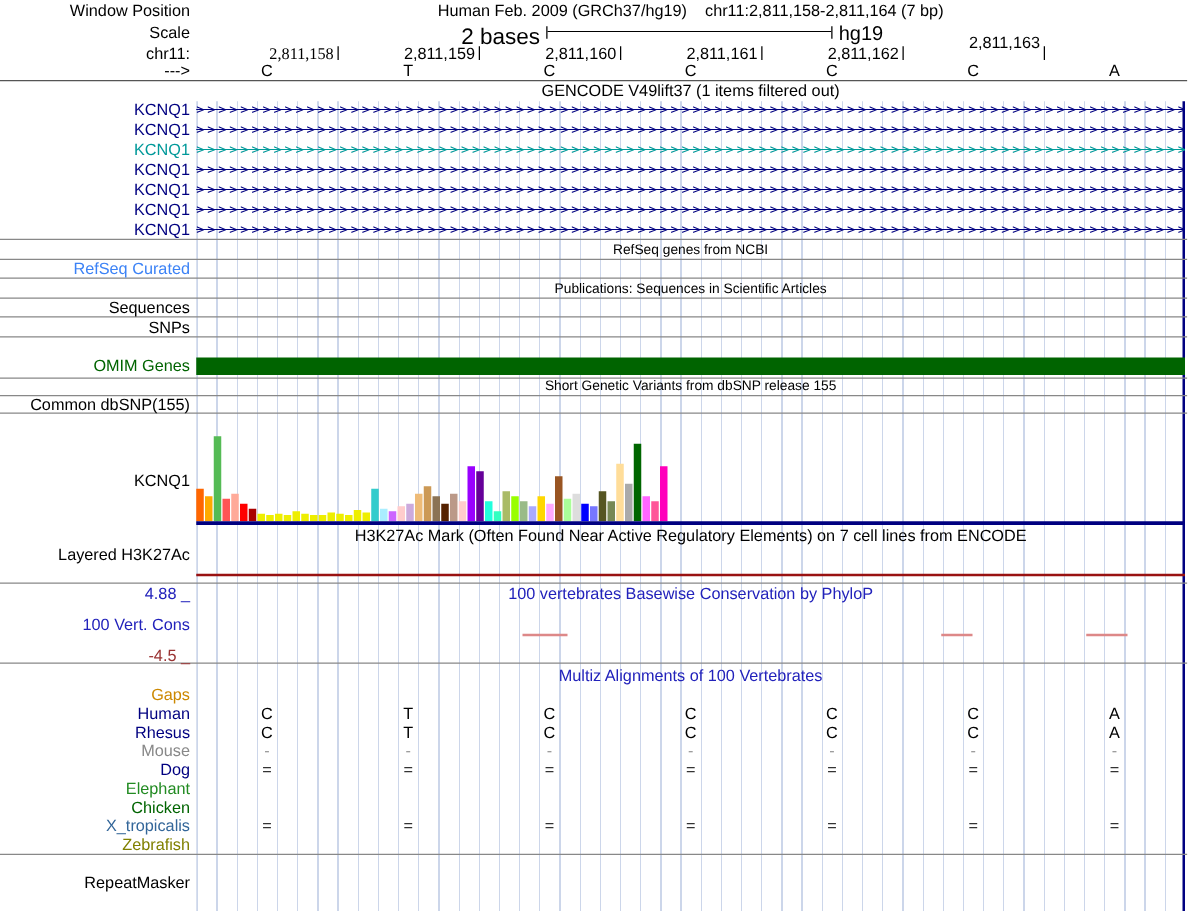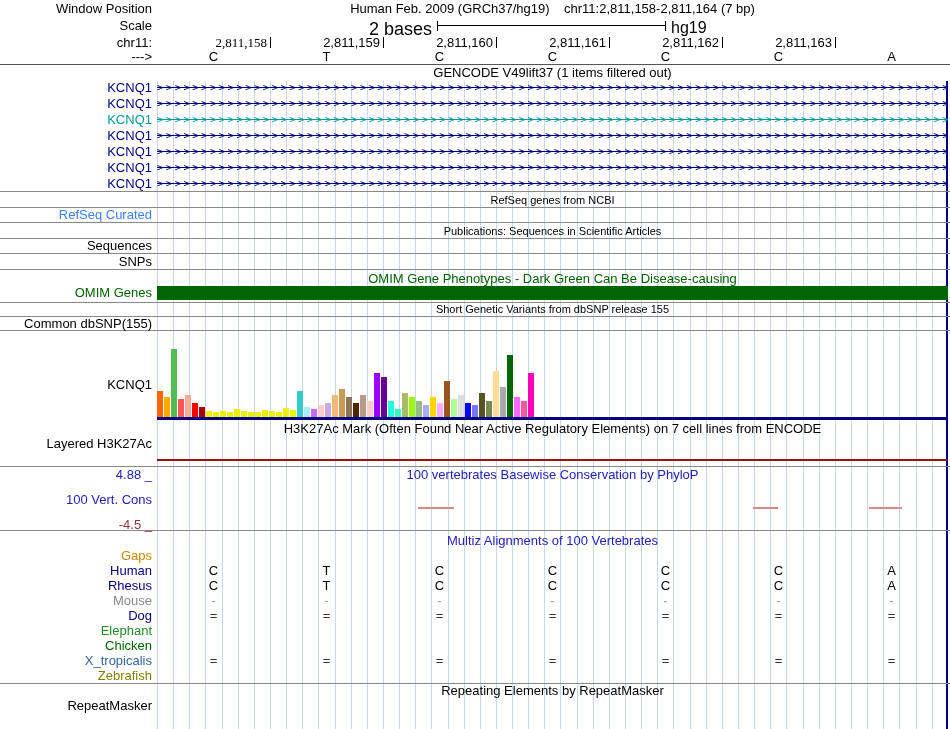--- a/index.html
+++ b/index.html
@@ -52,21 +52,21 @@
       <div class="ruler-num" style="left: 185px; top: 36px; width: 82px; font-family: Liberation Serif, serif;">2,811,158</div>
       <div class="tick" style="left: 270px; top: 37px;"></div>
       <div class="ruler-num" style="left: 298px; top: 36px; width: 82px;">2,811,159</div>
       <div class="tick" style="left: 383px; top: 37px;"></div>
       <div class="ruler-num" style="left: 411px; top: 36px; width: 82px;">2,811,160</div>
       <div class="tick" style="left: 496px; top: 37px;"></div>
       <div class="ruler-num" style="left: 524px; top: 36px; width: 82px; text-align: right;">2,811,161</div>
       <div class="tick" style="left: 609px; top: 37px;"></div>
       <div class="ruler-num" style="left: 637px; top: 36px; width: 82px;">2,811,162</div>
       <div class="tick" style="left: 722px; top: 37px;"></div>
-      <div class="ruler-num" style="left: 750px; top: 36px; width: 82px;">2,811,163</div>
+      <div class="ruler-num" style="left: 750px; top: 27px; width: 82px;">2,811,163</div>
       <div class="tick" style="left: 835px; top: 37px;"></div>
     </div>
 
   <div class="side-label" style="top:50px">---&gt;</div>
   <div id="bases">
       <div class="base-cell" style="left: 157px; top: 50px; width: 113px;">C</div>
       <div class="base-cell" style="left: 270px; top: 50px; width: 113px;">T</div>
       <div class="base-cell" style="left: 383px; top: 50px; width: 113px;">C</div>
       <div class="base-cell" style="left: 496px; top: 50px; width: 113px;">C</div>
       <div class="base-cell" style="left: 609px; top: 50px; width: 113px;">C</div>
@@ -101,21 +101,20 @@
       <div class="gene-row" style="top: 161px; color: rgb(0, 0, 128); background-image: linear-gradient(transparent 6px, rgb(0, 0, 128) 6px, rgb(0, 0, 128) 7px, transparent 7px);">&gt;&gt;&gt;&gt;&gt;&gt;&gt;&gt;&gt;&gt;&gt;&gt;&gt;&gt;&gt;&gt;&gt;&gt;&gt;&gt;&gt;&gt;&gt;&gt;&gt;&gt;&gt;&gt;&gt;&gt;&gt;&gt;&gt;&gt;&gt;&gt;&gt;&gt;&gt;&gt;&gt;&gt;&gt;&gt;&gt;&gt;&gt;&gt;&gt;&gt;&gt;&gt;&gt;&gt;&gt;&gt;&gt;&gt;&gt;&gt;&gt;&gt;&gt;&gt;&gt;&gt;&gt;&gt;&gt;&gt;&gt;&gt;&gt;&gt;&gt;&gt;&gt;&gt;&gt;&gt;&gt;&gt;&gt;&gt;&gt;&gt;&gt;&gt;&gt;&gt;&gt;&gt;&gt;&gt;&gt;</div>
       <div class="gene-row" style="top: 177px; color: rgb(0, 0, 128); background-image: linear-gradient(transparent 6px, rgb(0, 0, 128) 6px, rgb(0, 0, 128) 7px, transparent 7px);">&gt;&gt;&gt;&gt;&gt;&gt;&gt;&gt;&gt;&gt;&gt;&gt;&gt;&gt;&gt;&gt;&gt;&gt;&gt;&gt;&gt;&gt;&gt;&gt;&gt;&gt;&gt;&gt;&gt;&gt;&gt;&gt;&gt;&gt;&gt;&gt;&gt;&gt;&gt;&gt;&gt;&gt;&gt;&gt;&gt;&gt;&gt;&gt;&gt;&gt;&gt;&gt;&gt;&gt;&gt;&gt;&gt;&gt;&gt;&gt;&gt;&gt;&gt;&gt;&gt;&gt;&gt;&gt;&gt;&gt;&gt;&gt;&gt;&gt;&gt;&gt;&gt;&gt;&gt;&gt;&gt;&gt;&gt;&gt;&gt;&gt;&gt;&gt;&gt;&gt;&gt;&gt;&gt;&gt;&gt;</div>
     </div>
 
   <div class="center-title small" style="top:194px">RefSeq genes from NCBI</div>
   <div class="side-label navy" style="top:208px">RefSeq Curated</div>
   <div class="center-title small" style="top:225px">Publications: Sequences in Scientific Articles</div>
   <div class="side-label" style="top:239px">Sequences</div>
   <div class="side-label" style="top:255px">SNPs</div>
 
-  <div class="center-title green" style="top:272px">OMIM Gene Phenotypes - Dark Green Can Be Disease-causing</div>
   <div class="side-label green" style="top:286px">OMIM Genes</div>
   <div class="omim-bar"></div>
 
   <div class="center-title small" style="top:303px">Short Genetic Variants from dbSNP release 155</div>
   <div class="side-label" style="top:317px">Common dbSNP(155)</div>
 
   <div class="side-label" style="top:378px">KCNQ1</div>
   <div id="gtex-bars">
       <div class="gtex-bar" style="left: 0px; height: 26px; background: rgb(255, 102, 0);"></div>
       <div class="gtex-bar" style="left: 7px; height: 20px; background: rgb(255, 170, 0);"></div>
@@ -220,21 +219,20 @@
       <div class="mz-cell" style="color: rgb(51, 51, 51); left: 835px; top: 609px; width: 113px;">=</div>
       <div class="mz-cell" style="color: rgb(51, 51, 51); left: 157px; top: 654px; width: 113px;">=</div>
       <div class="mz-cell" style="color: rgb(51, 51, 51); left: 270px; top: 654px; width: 113px;">=</div>
       <div class="mz-cell" style="color: rgb(51, 51, 51); left: 383px; top: 654px; width: 113px;">=</div>
       <div class="mz-cell" style="color: rgb(51, 51, 51); left: 496px; top: 654px; width: 113px;">=</div>
       <div class="mz-cell" style="color: rgb(51, 51, 51); left: 609px; top: 654px; width: 113px;">=</div>
       <div class="mz-cell" style="color: rgb(51, 51, 51); left: 722px; top: 654px; width: 113px;">=</div>
       <div class="mz-cell" style="color: rgb(51, 51, 51); left: 835px; top: 654px; width: 113px;">=</div>
     </div>
 
-  <div class="center-title" style="top:684px">Repeating Elements by RepeatMasker</div>
   <div class="side-label" style="top:699px">RepeatMasker</div>
 
   <div id="sidebar-extra">
       <div class="side-label" style="top: 81px; color: rgb(0, 0, 128);">KCNQ1</div>
       <div class="side-label" style="top: 97px; color: rgb(0, 0, 128);">KCNQ1</div>
       <div class="side-label" style="top: 113px; color: rgb(0, 153, 153);">KCNQ1</div>
       <div class="side-label" style="top: 129px; color: rgb(0, 0, 128);">KCNQ1</div>
       <div class="side-label" style="top: 145px; color: rgb(0, 0, 128);">KCNQ1</div>
       <div class="side-label" style="top: 161px; color: rgb(0, 0, 128);">KCNQ1</div>
       <div class="side-label" style="top: 177px; color: rgb(0, 0, 128);">KCNQ1</div>

